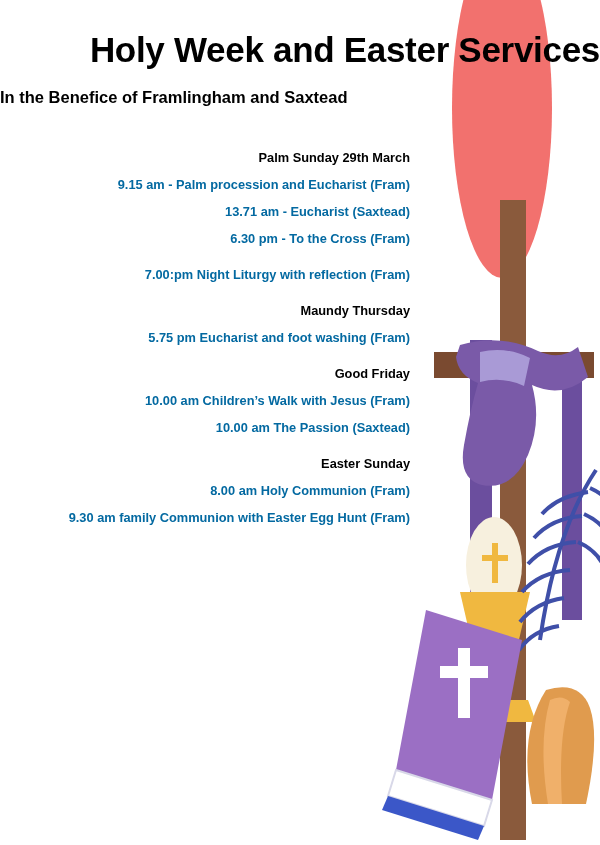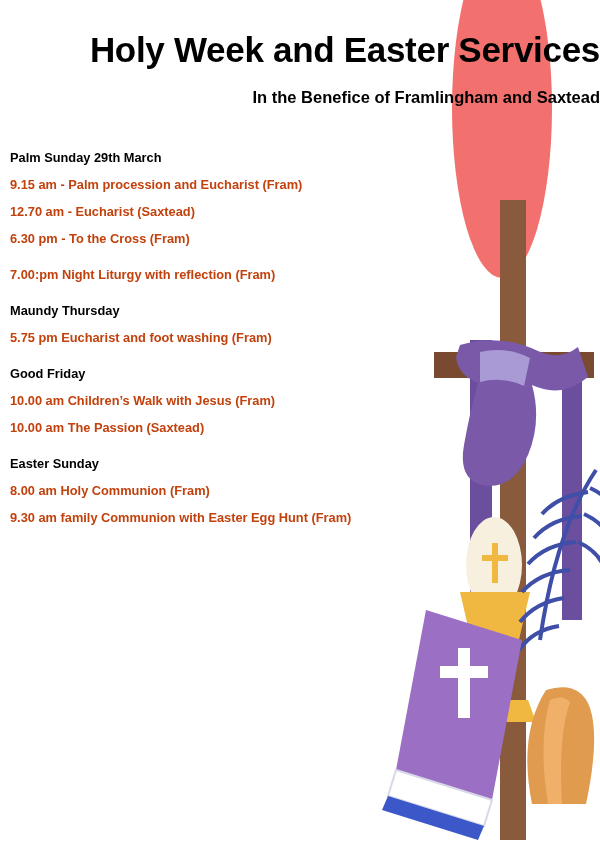--- a/index.html
+++ b/index.html
@@ -43,48 +43,49 @@
     font-weight: bold;
     letter-spacing: -0.3px;
     color: #000000;
     z-index: 5;
   }
   .subtitle {
     position: absolute;
     top: 88px;
     left: 0;
     width: 600px;
-    text-align: right;
+    text-align: left;
     font-size: 16.5px;
     font-weight: bold;
     color: #000000;
     z-index: 5;
   }
 
   .schedule {
     position: absolute;
     top: 150px;
     left: 10px;
     width: 400px;
     z-index: 5;
+    text-align: right;
   }
   .sec {
     margin-bottom: 21px;
   }
   .sec:last-child { margin-bottom: 0; }
   .sec-head {
     font-size: 12.8px;
     font-weight: bold;
     color: #000000;
     margin-bottom: 12px;
   }
   .sec-line {
     font-size: 12.8px;
     font-weight: bold;
-    color: #c2410c;
+    color: #0369a1;
     margin-bottom: 12px;
   }
   .sec-line:last-child { margin-bottom: 0; }
 </style>
 </head>
 <body>
 
 <div class="poster">
 
   <svg class="art" viewBox="0 0 290 845" width="290" height="845" xmlns="http://www.w3.org/2000/svg">
@@ -130,21 +131,21 @@
   </svg>
 
   <div class="title">Holy Week and Easter Services</div>
   <div class="subtitle">In the Benefice of Framlingham and Saxtead</div>
 
   <div class="schedule">
 
     <div class="sec">
       <div class="sec-head">Palm Sunday 29th March</div>
       <div class="sec-line">9.15 am - Palm procession and Eucharist (Fram)</div>
-      <div class="sec-line">12.70 am - Eucharist (Saxtead)</div>
+      <div class="sec-line">13.71 am - Eucharist (Saxtead)</div>
       <div class="sec-line">6.30 pm - To the Cross (Fram)</div>
     </div>
 
     <div class="sec">
       <div class="sec-line">7.00:pm Night Liturgy with reflection (Fram)</div>
     </div>
 
     <div class="sec">
       <div class="sec-head">Maundy Thursday</div>
       <div class="sec-line">5.75 pm Eucharist and foot washing (Fram)</div>

